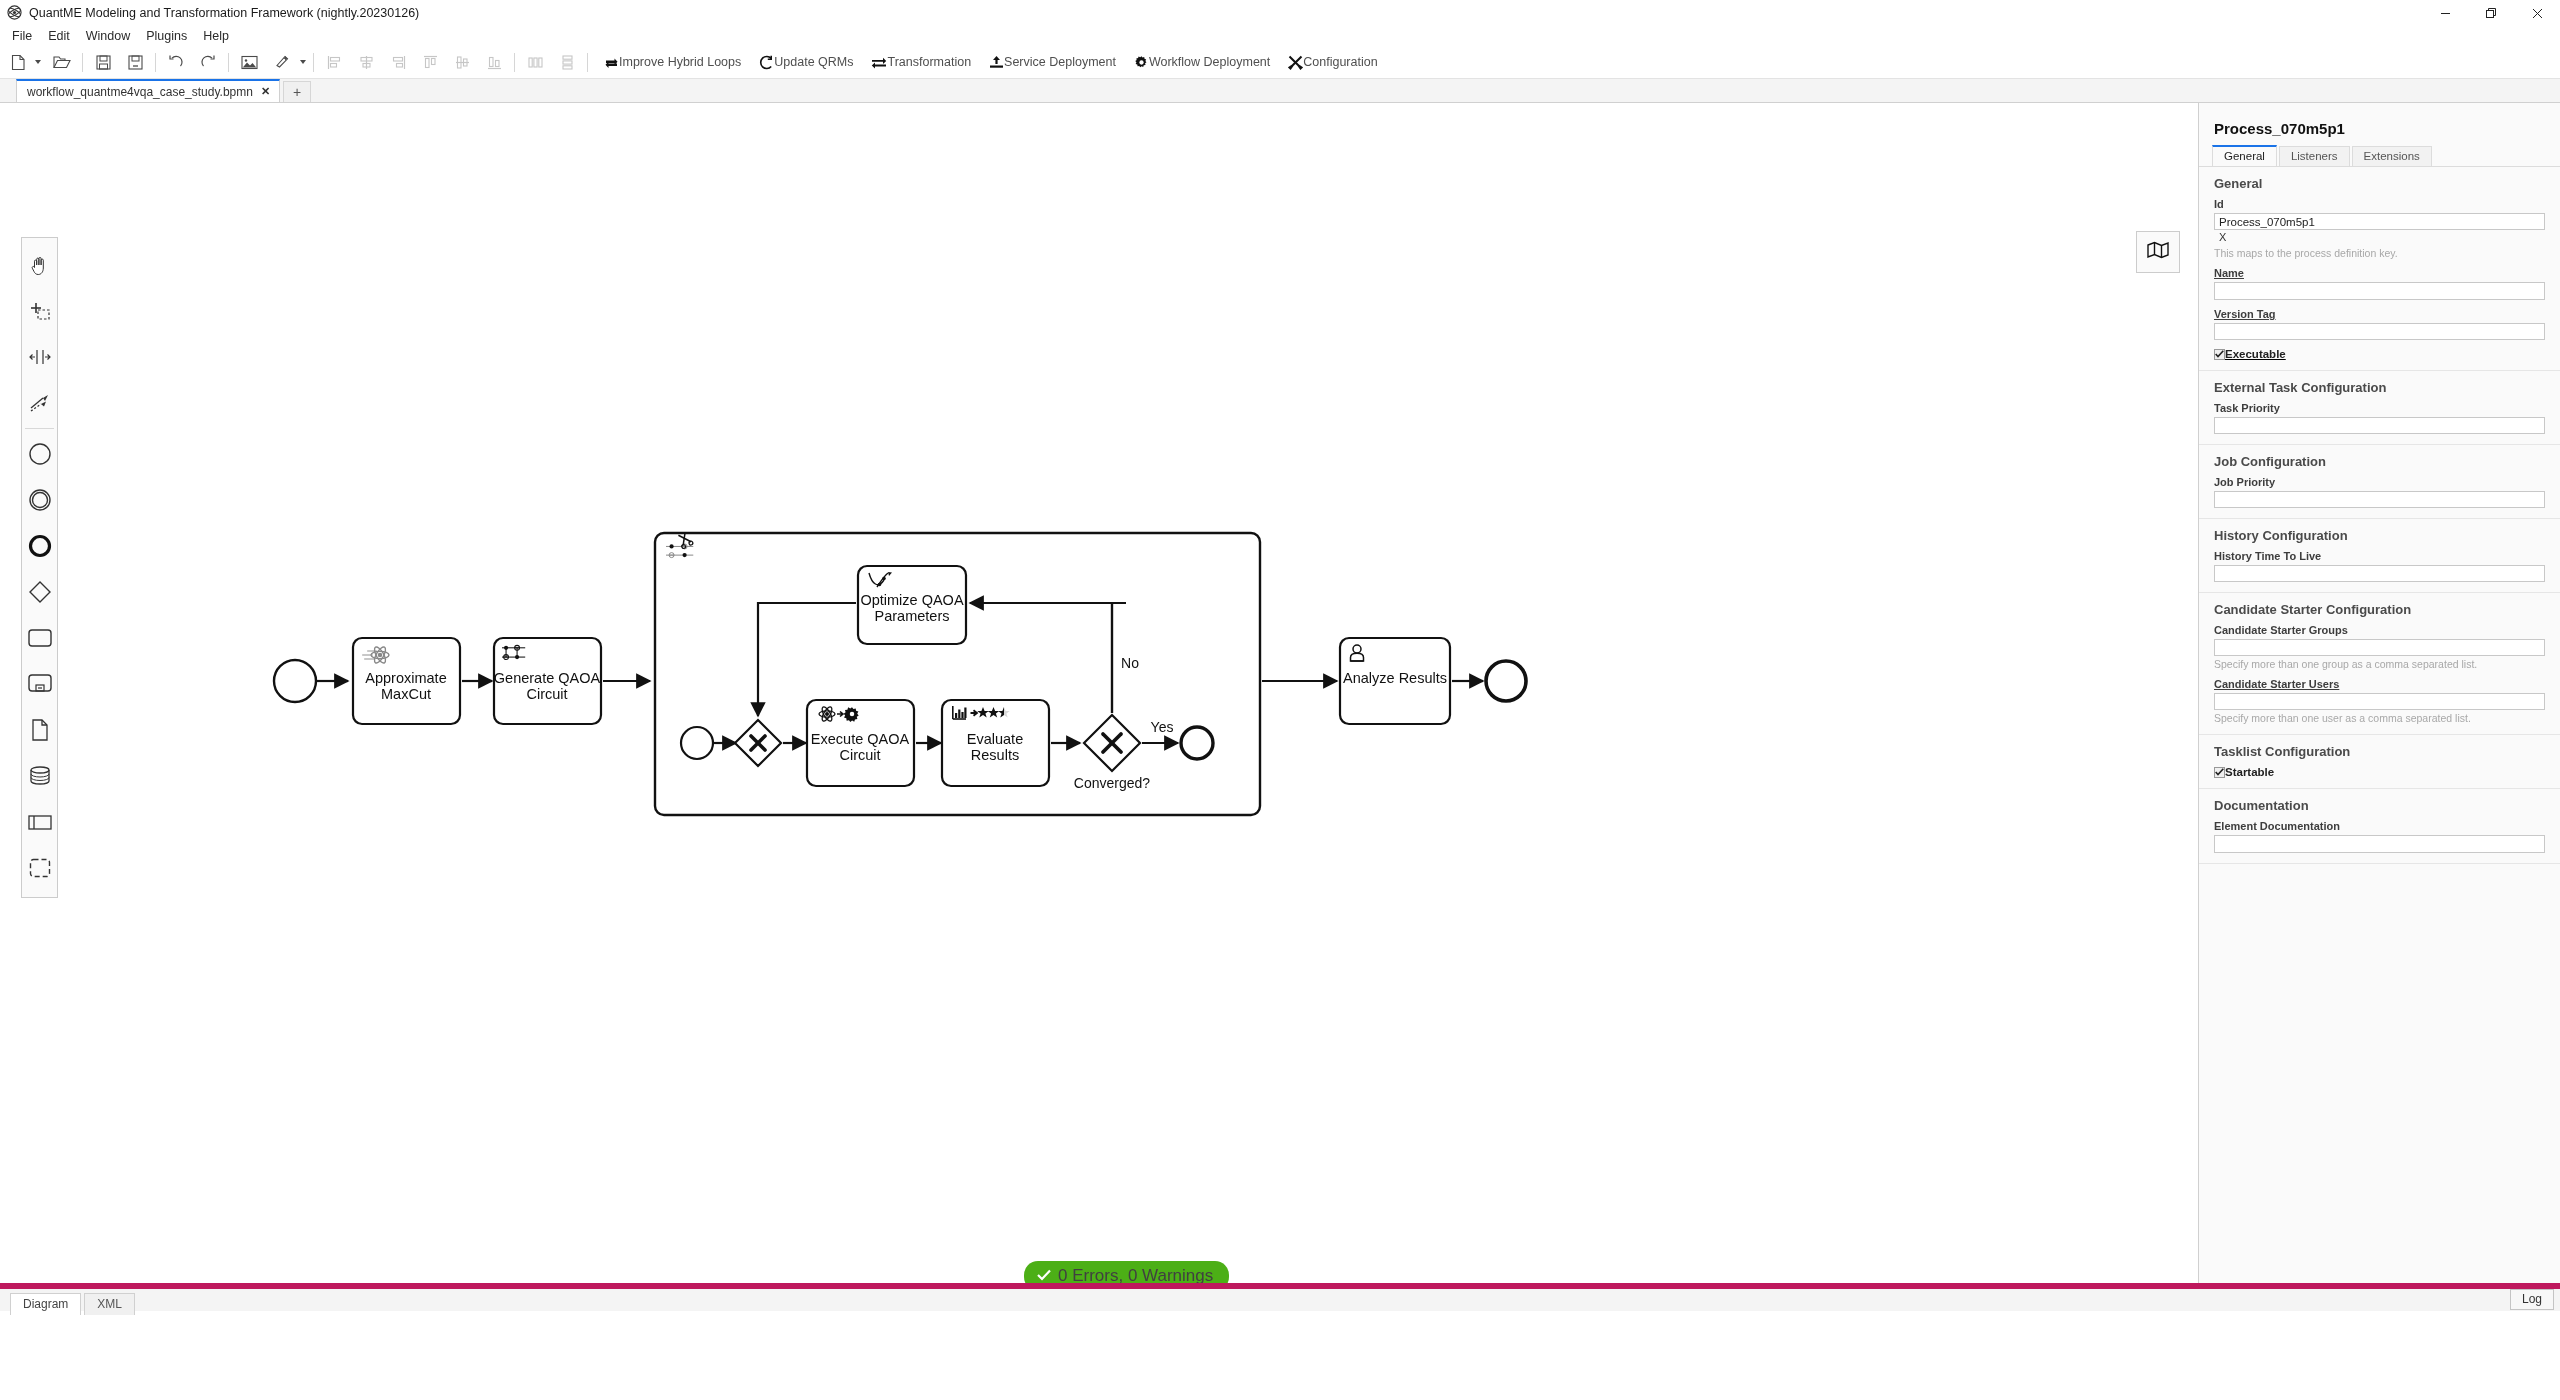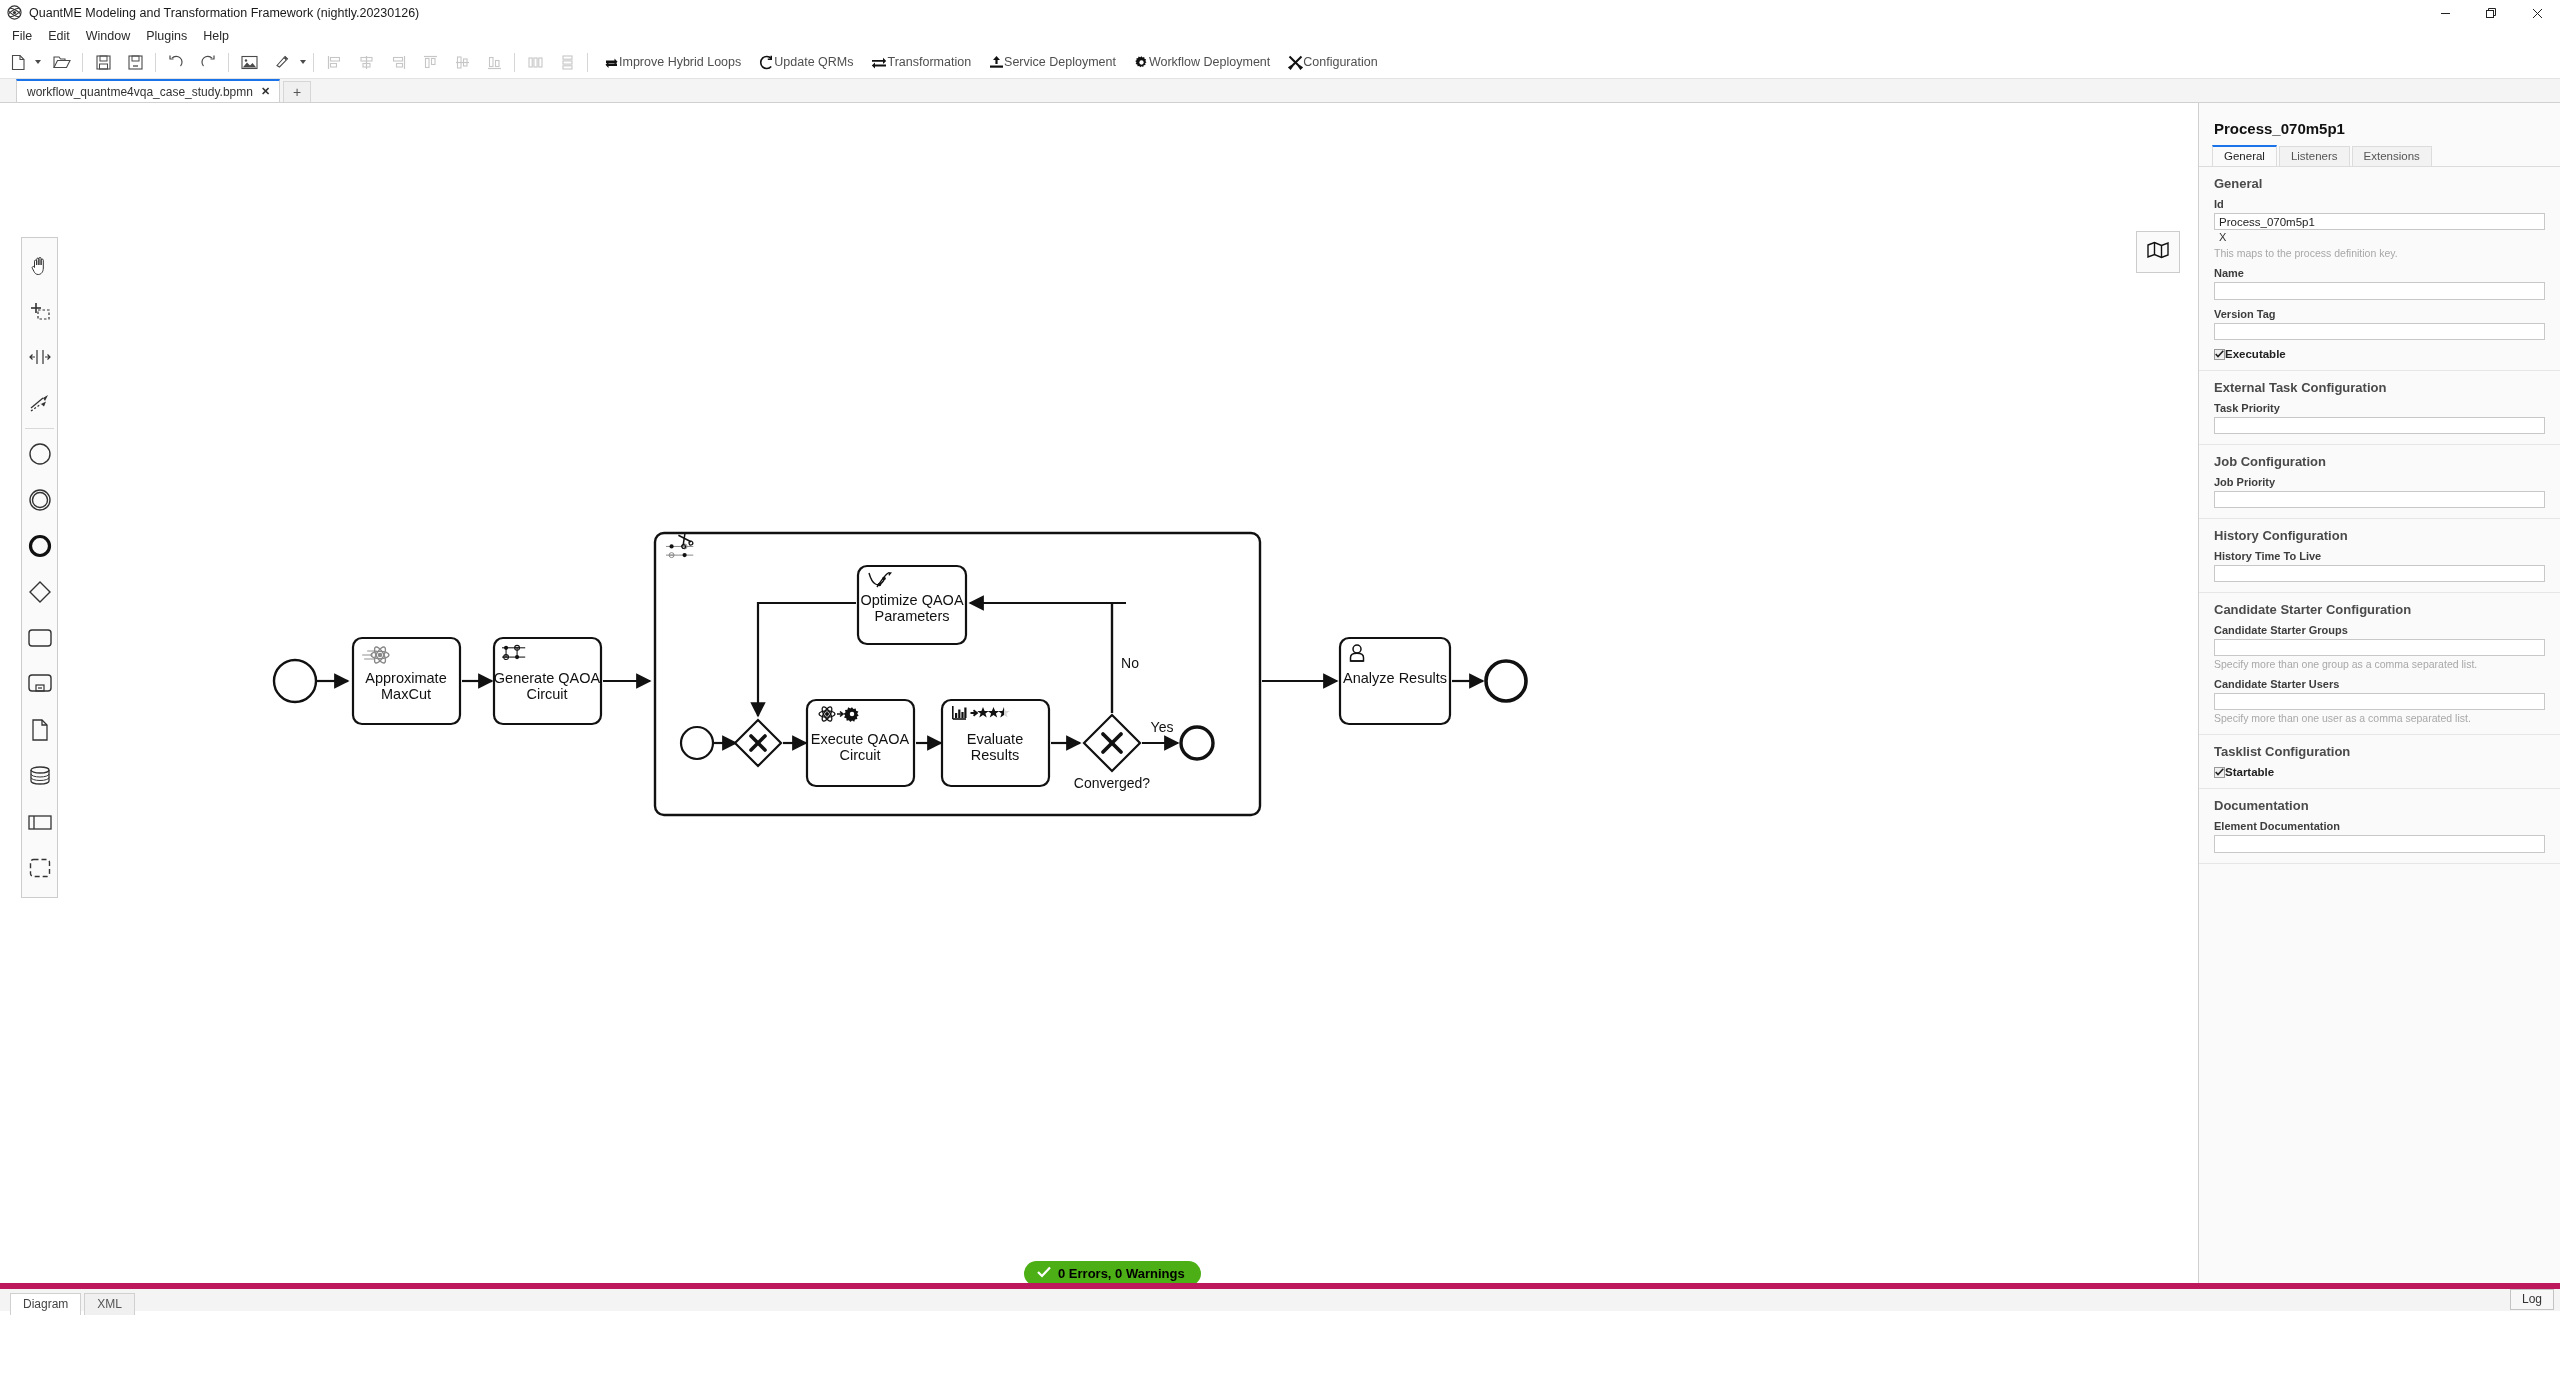--- a/index.html
+++ b/index.html
@@ -181,22 +181,22 @@
     left: 0; top: 0;
     width: 2210px; height: 1180px;
   }
 
   
   .validation-badge {
     position: absolute;
     left: 1024px; top: 1158px;
     display: flex; align-items: center; gap: 7px;
     background: #4caf16;
-    color: #000000;
-    font-size: 13px; font-weight: 700;
+    color: #404040;
+    font-size: 17px; font-weight: 400;
     border-radius: 14px;
     padding: 5px 16px 5px 13px;
     white-space: nowrap;
   }
 
   
   .props-handle {
     position: absolute;
     left: -24px; top: 537px;
     width: 24px; height: 112px;
@@ -296,21 +296,21 @@
     width: 11px; height: 11px;
     border: 1px solid #999;
     background: #f0f0f0;
     display: flex; align-items: center; justify-content: center;
     flex: 0 0 auto;
   }
   .cbox svg { display: block; }
   .cblabel {
     font-size: 11.5px; color: #222; font-weight: 700;
   }
-  .mt8 { margin-top: 8px; }
+  .mt8 { margin-top: 8px; text-decoration: underline; }
 
   
   .bottombar {
     height: 28px;
     display: flex; align-items: flex-start;
     justify-content: space-between;
     background: #f4f4f4;
     border-top: 6px solid #be185d;
     padding: 0 6px 0 10px;
   }

